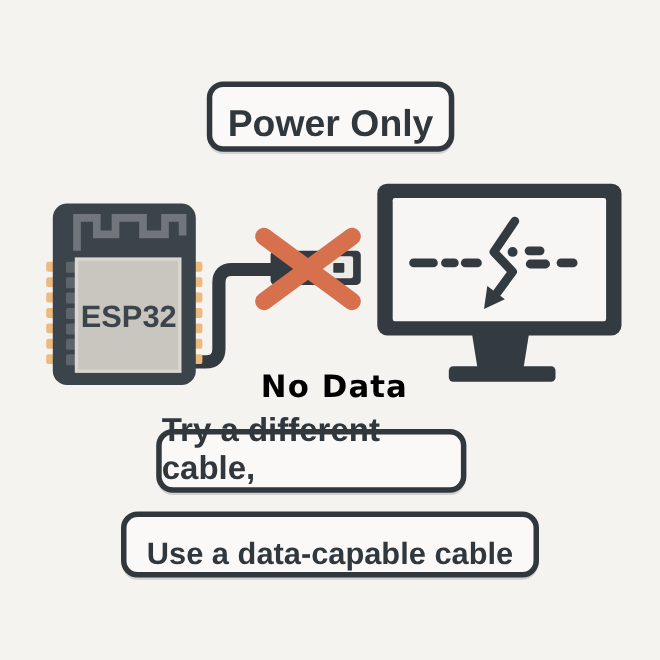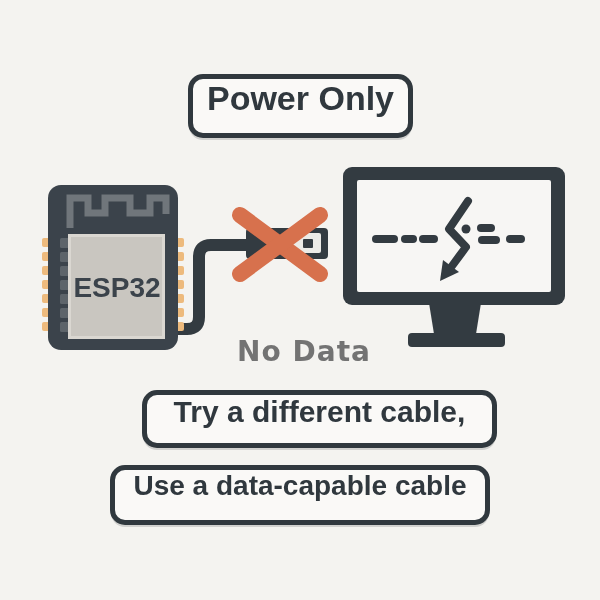--- a/index.html
+++ b/index.html
@@ -2,33 +2,33 @@
 <html><head>
 <meta charset="utf-8">
 <style>
   html,body{margin:0;padding:0;}
   .stage{
     position:relative;width:600px;height:600px;overflow:hidden;
     background:#f4f3f0;
     font-family:"Liberation Sans",sans-serif;
   }
   .badge{
-    position:absolute;display:flex;align-items:flex-start;justify-content:center;
+    position:absolute;display:flex;align-items:flex-end;justify-content:center;
     background:#faf9f7;border:5px solid #30383e;border-radius:15px;
     color:#30383e;font-weight:700;box-sizing:border-box;
     box-shadow:0 3px 0 -1px rgba(48,56,62,0.18);
   }
   .badge-power{left:188px;top:74px;width:225px;height:64px;font-size:34px;}
-  .badge-try{left:142px;top:390px;width:355px;height:58px;font-size:30px;}
+  .badge-try{left:142px;top:390px;width:282px;height:58px;font-size:30px;}
   .badge-use{left:110px;top:465px;width:380px;height:60px;font-size:28px;}
   .no-data{
     position:absolute;left:204px;top:334px;width:200px;height:34px;
     display:flex;align-items:center;justify-content:center;
     font-family:"DejaVu Sans",sans-serif;font-weight:700;font-size:28px;
-    color:#737373;letter-spacing:1px;
+    color:#000000;letter-spacing:1px;
   }
   svg{position:absolute;left:0;top:0;}
   .esp-label{
     font-family:"Liberation Sans",sans-serif;font-weight:700;font-size:28px;
     fill:#3b434b;
   }
 </style>
 </head>
 <body>
 

